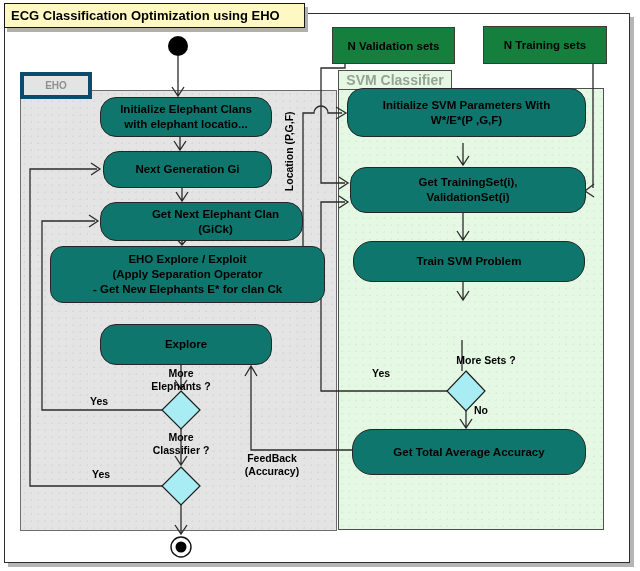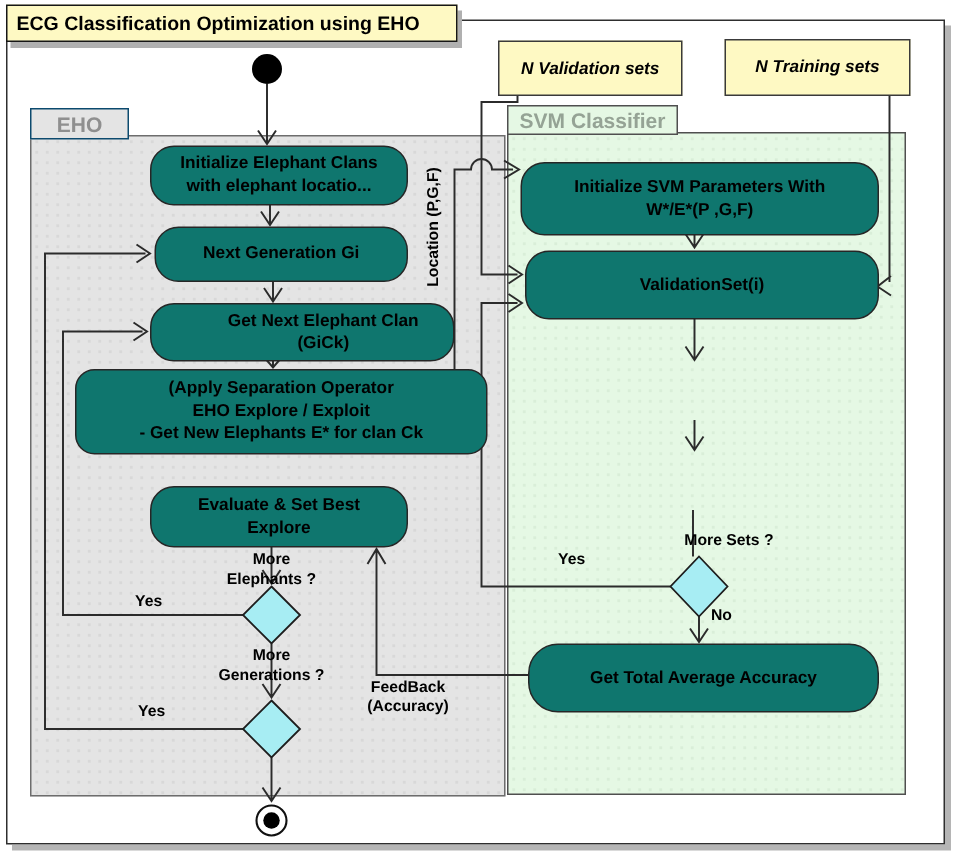--- a/index.html
+++ b/index.html
@@ -12,26 +12,26 @@
          padding-left:6px;font-weight:bold;font-size:13px;color:#000;z-index:6;}
   .region{position:absolute;background-size:7px 7px;}
   .region.eho{left:20px;top:90px;width:315px;height:439px;border:1px solid #6d6d6d;
          background-color:#e4e4e4;
          background-image:radial-gradient(rgba(0,0,0,0.05) 1px,transparent 1px);}
   .region.svm{left:338px;top:88px;width:264px;height:440px;border:1px solid #4f4f4f;
          background-color:#e5f8e4;
          background-image:radial-gradient(rgba(0,60,0,0.05) 1px,transparent 1px);}
   .tab{position:absolute;display:flex;align-items:center;justify-content:center;
          font-weight:bold;z-index:3;}
-  .tab.eho{left:20px;top:72px;width:64px;height:19px;background:#e4e4e4;border:1px solid #0c4a6e;
-         color:#8f8f8f;font-size:14px;}
+  .tab.eho{left:20px;top:72px;width:64px;height:19px;background:#e4e4e4;border:4px solid #0c4a6e;
+         color:#8f8f8f;font-size:10px;}
   .tab.svm{left:338px;top:70px;width:112px;height:18px;background:#e5f8e4;border:1px solid #4f4f4f;
          color:#95a395;font-size:14px;}
-  .src-box{position:absolute;background:#fef9c3;border:1.7px solid #3a3a3a;display:flex;
-         align-items:center;justify-content:center;font-weight:bold;font-size:11.5px;z-index:4;font-style:italic;}
+  .src-box{position:absolute;background:#15803d;border:1.7px solid #3a3a3a;display:flex;
+         align-items:center;justify-content:center;font-weight:bold;font-size:11.5px;z-index:4;}
   .node{position:absolute;background:#0f766e;border:1.6px solid #262626;border-radius:16px;
          display:flex;flex-direction:column;align-items:center;justify-content:center;
          font-weight:bold;font-size:11.5px;line-height:1.3;text-align:center;color:#000;z-index:4;}
   svg.wires{position:absolute;left:0;top:0;z-index:3;}
   .lbl{position:absolute;font-weight:bold;font-size:10.5px;color:#000;white-space:nowrap;
          line-height:1.2;z-index:5;}
   .lbl.center{text-align:center;}
   .lbl.rot{transform:rotate(-90deg);transform-origin:center;text-align:center;}
 </style>
 </head>
@@ -107,49 +107,52 @@
     <span>with elephant locatio...</span>
   </div>
   <div class="node" style="left:103px;top:151px;width:167px;height:35px;align-items:center;">
     <span>Next Generation Gi</span>
   </div>
   <div class="node" style="left:100px;top:202px;width:173px;height:37px;padding-left:28px;">
     <span>Get Next Elephant Clan</span>
     <span>(GiCk)</span>
   </div>
   <div class="node" style="left:50px;top:246px;width:273px;height:55px;border-radius:13px;">
+    <span>EHO Explore / Exploit</span>
     <span>(Apply Separation Operator</span>
-    <span>EHO Explore / Exploit</span>
     <span>- Get New Elephants E* for clan Ck</span>
   </div>
   <div class="node" style="left:100px;top:324px;width:170px;height:39px;">
-    <span>Evaluate &amp; Set Best</span>
     <span>Explore</span>
   </div>
 
-  <div class="node" style="left:347px;top:108px;width:237px;height:47px;">
+  <div class="node" style="left:347px;top:88px;width:237px;height:47px;">
     <span>Initialize SVM Parameters With</span>
     <span>W*/E*(P ,G,F)</span>
   </div>
   <div class="node" style="left:350px;top:167px;width:234px;height:44px;">
+    <span>Get TrainingSet(i),</span>
     <span>ValidationSet(i)</span>
+  </div>
+  <div class="node" style="left:353px;top:241px;width:230px;height:39px;border-radius:19px;">
+    <span>Train SVM Problem</span>
   </div>
   <div class="node" style="left:352px;top:429px;width:232px;height:44px;border-radius:20px;">
     <span>Get Total Average Accuracy</span>
   </div>
 
   <div class="lbl rot" style="left:234px;top:145px;width:110px;">Location (P,G,F)</div>
   <div class="lbl center" style="left:131px;top:367px;width:100px;">
     <div>More</div>
     <div>Elephants ?</div>
   </div>
   <div class="lbl" style="left:90px;top:395px;">Yes</div>
   <div class="lbl center" style="left:126px;top:431px;width:110px;">
     <div>More</div>
-    <div>Generations ?</div>
+    <div>Classifier ?</div>
   </div>
   <div class="lbl" style="left:92px;top:468px;">Yes</div>
   <div class="lbl center" style="left:436px;top:354px;width:100px;">More Sets ?</div>
   <div class="lbl" style="left:372px;top:367px;">Yes</div>
   <div class="lbl" style="left:474px;top:404px;">No</div>
   <div class="lbl center" style="left:227px;top:452px;width:90px;">
     <div>FeedBack</div>
     <div>(Accuracy)</div>
   </div>
 

